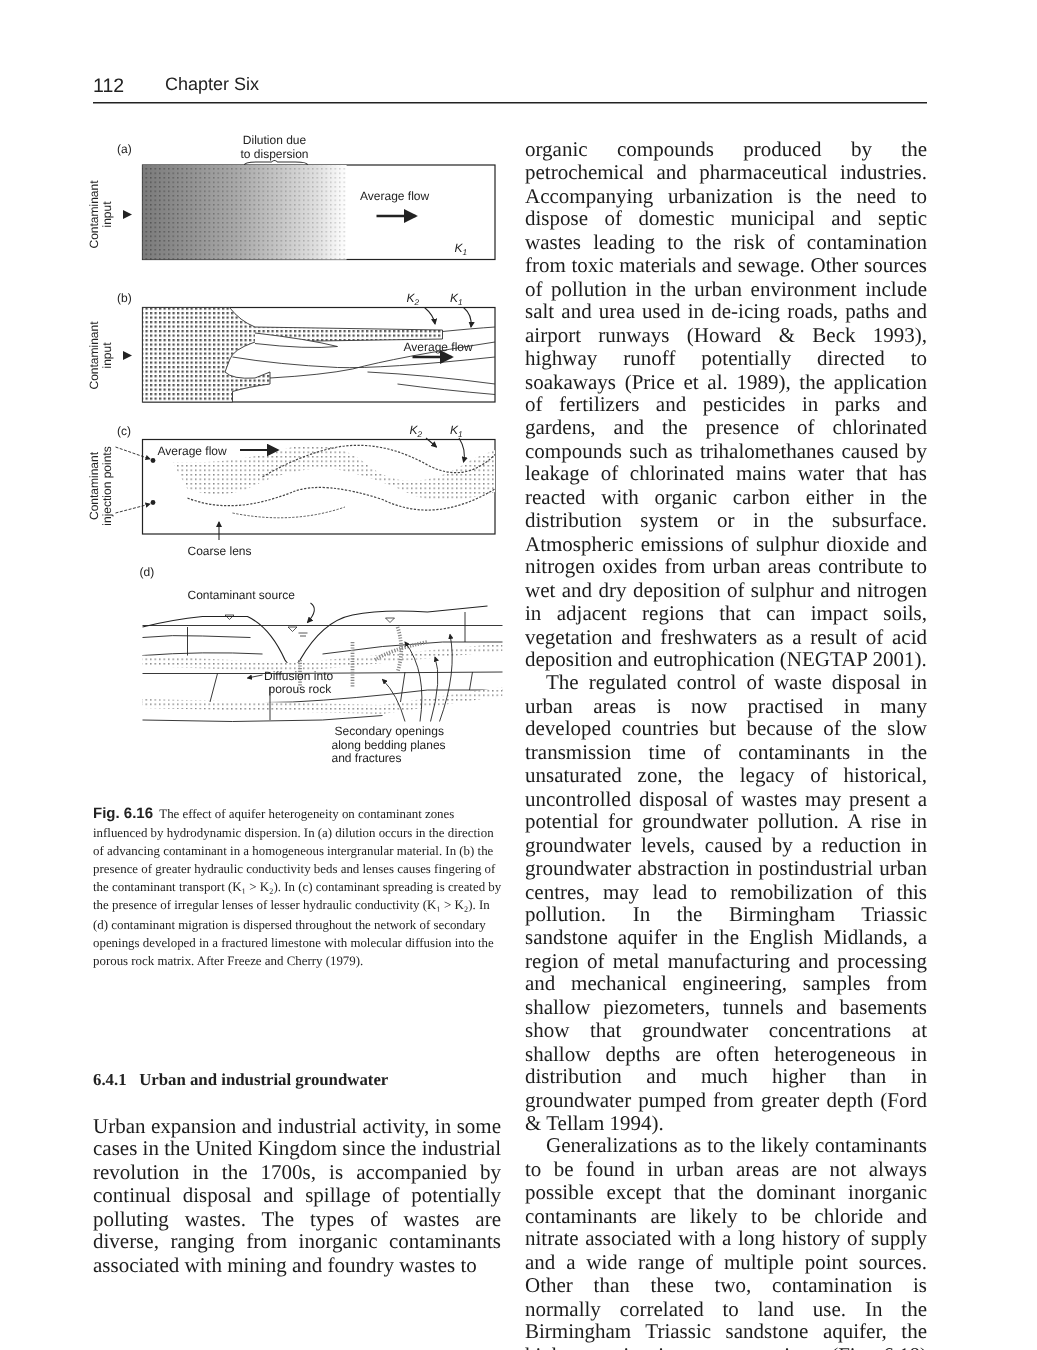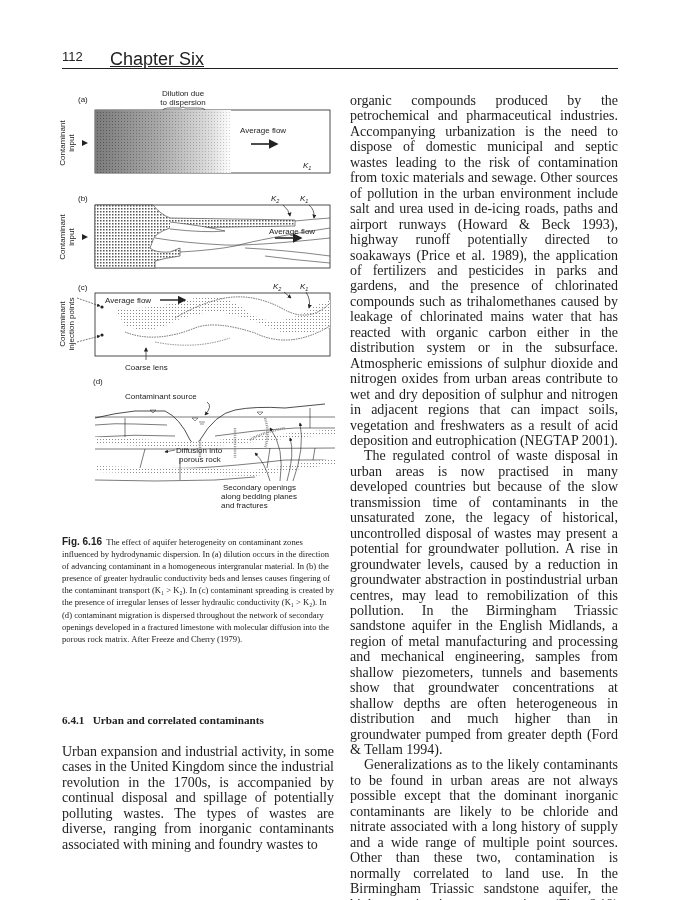--- a/index.html
+++ b/index.html
@@ -1,19 +1,19 @@
 <!DOCTYPE html>
 <html><head>
 <meta charset="utf-8">
 <style>
   html, body { margin:0; padding:0; background:#ffffff; }
   body { width:691px; height:900px; position:relative; overflow:hidden; color:#1a1a1a; }
   .header { position:absolute; left:62px; top:46px; width:556px; height:22px; border-bottom:1px solid #222; }
   .page-num { position:absolute; left:0; top:3px; font-family:"Liberation Sans", sans-serif; font-size:13px; color:#222; }
-  .running-head { position:absolute; left:48px; top:3px; font-family:"Liberation Sans", sans-serif; font-size:18px; color:#222;text-decoration:underline; }
+  .running-head { position:absolute; left:48px; top:3px; font-family:"Liberation Sans", sans-serif; font-size:12px; color:#222; }
 
   .fig { position:absolute; left:55px; top:88px; width:285px; height:440px; }
   .fig svg { display:block; }
   .fig text { font-family:"Liberation Sans", sans-serif; fill:#222; }
 
   .caption { position:absolute; left:62px; top:536px; width:275px; font-family:"Liberation Serif", serif; font-size:8.6px; line-height:12.1px; color:#222; }
   .caption .lbl { font-family:"Liberation Sans", sans-serif; font-weight:bold; font-size:10px; }
 
   .section-heading { position:absolute; left:62px; top:714px; font-family:"Liberation Serif", serif; font-weight:bold; font-size:11.2px; color:#222; }
 
@@ -142,21 +142,21 @@
       <path d="M215,393 Q210,375 200,365" fill="none" stroke="#222" stroke-width="0.6" marker-end="url(#arr)"></path>
     </g>
   </svg>
 </div>
 
 <div class="caption">
   <span class="lbl">Fig. 6.16</span>&nbsp;
   <span>The effect of aquifer heterogeneity on contaminant zones influenced by hydrodynamic dispersion. In (a) dilution occurs in the direction of advancing contaminant in a homogeneous intergranular material. In (b) the presence of greater hydraulic conductivity beds and lenses causes fingering of the contaminant transport (K₁ &gt; K₂). In (c) contaminant spreading is created by the presence of irregular lenses of lesser hydraulic conductivity (K₁ &gt; K₂). In (d) contaminant migration is dispersed throughout the network of secondary openings developed in a fractured limestone with molecular diffusion into the porous rock matrix. After Freeze and Cherry (1979).</span>
 </div>
 
-<div class="section-heading">6.4.1  Urban and correlated contaminants</div>
+<div class="section-heading">6.4.1  Urban and industrial groundwater</div>
 
 <div class="col left-body">
   <p>Urban expansion and industrial activity, in some cases in the United Kingdom since the industrial revolution in the 1700s, is accompanied by continual disposal and spillage of potentially polluting wastes. The types of wastes are diverse, ranging from inorganic contaminants associated with mining and foundry wastes to</p>
 </div>
 
 <div class="col right-body">
   <p>organic compounds produced by the petrochemical and pharmaceutical industries. Accompanying urbanization is the need to dispose of domestic municipal and septic wastes leading to the risk of contamination from toxic materials and sewage. Other sources of pollution in the urban environment include salt and urea used in de-icing roads, paths and airport runways (Howard &amp; Beck 1993), highway runoff potentially directed to soakaways (Price et al. 1989), the application of fertilizers and pesticides in parks and gardens, and the presence of chlorinated compounds such as trihalomethanes caused by leakage of chlorinated mains water that has reacted with organic carbon either in the distribution system or in the subsurface. Atmospheric emissions of sulphur dioxide and nitrogen oxides from urban areas contribute to wet and dry deposition of sulphur and nitrogen in adjacent regions that can impact soils, vegetation and freshwaters as a result of acid deposition and eutrophication (NEGTAP 2001).</p>
   <p class="indent">The regulated control of waste disposal in urban areas is now practised in many developed countries but because of the slow transmission time of contaminants in the unsaturated zone, the legacy of historical, uncontrolled disposal of wastes may present a potential for groundwater pollution. A rise in groundwater levels, caused by a reduction in groundwater abstraction in postindustrial urban centres, may lead to remobilization of this pollution. In the Birmingham Triassic sandstone aquifer in the English Midlands, a region of metal manufacturing and processing and mechanical engineering, samples from shallow piezometers, tunnels and basements show that groundwater concentrations at shallow depths are often heterogeneous in distribution and much higher than in groundwater pumped from greater depth (Ford &amp; Tellam 1994).</p>
   <p class="indent">Generalizations as to the likely contaminants to be found in urban areas are not always possible except that the dominant inorganic contaminants are likely to be chloride and nitrate associated with a long history of supply and a wide range of multiple point sources. Other than these two, contamination is normally correlated to land use. In the Birmingham Triassic sandstone aquifer, the highest major ion concentrations (Fig. 6.18) and levels of boron and total heavy metal concentrations are associated with metal working sites (Ford &amp; Tellam 1994). In other areas,</p>
 </div>

